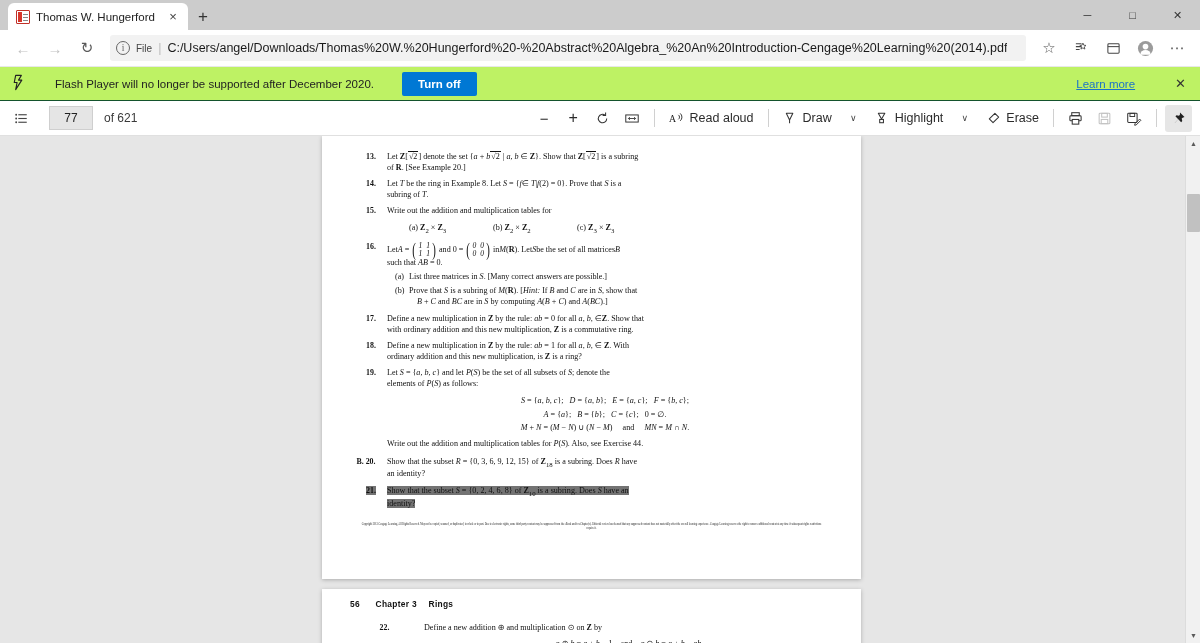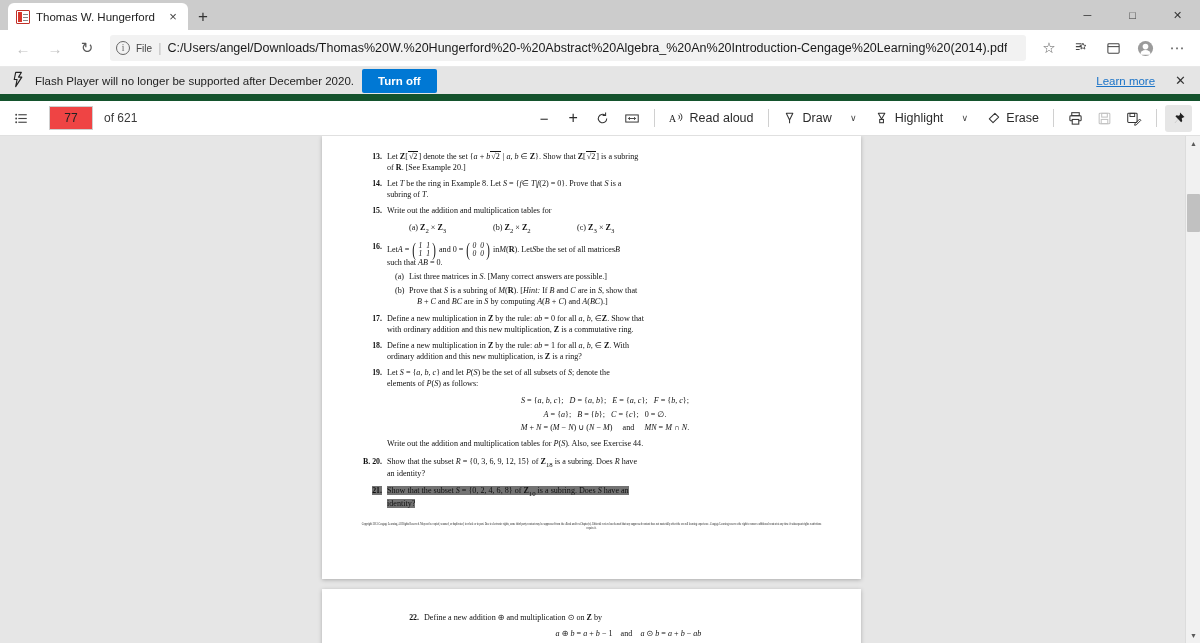--- a/index.html
+++ b/index.html
@@ -87,24 +87,24 @@
   .info-icon {
     width: 14px; height: 14px; border: 1.3px solid #666;
     border-radius: 50%; display: inline-flex;
     align-items: center; justify-content: center;
     font-size: 9.5px; font-family: "Liberation Serif", serif;
     color: #666; flex: 0 0 14px;
   }
 
   
   .notifbar {
-    height: 34px; background: #e5e5e5;
-    border-bottom: 7px solid #14532d;
+    height: 34px; background: #bef264;
+    border-bottom: 1px solid #14532d;
     display: flex; align-items: center;
-    padding: 0 10px; gap: 8px;
+    padding: 0 10px; gap: 28px;
     font-size: 11.5px; color: #222;
   }
   .notif-text { font-size: 11.5px; }
   .btn-blue {
     background: #0078d4; color: #fff;
     border: none; border-radius: 2px;
     font-size: 11.5px; font-weight: bold;
     padding: 6px 16px;
     font-family: "Liberation Sans", sans-serif;
   }
@@ -122,21 +122,21 @@
   }
   .tbtn {
     height: 27px; min-width: 27px;
     display: flex; align-items: center; justify-content: center;
     gap: 5px; padding: 0 6px;
     color: #2b2b2b; font-size: 12.5px; border-radius: 3px;
   }
   .tbtn.pressed { background: #e6e6e6; }
   .pageno {
     width: 44px; height: 24px;
-    border: 1px solid #cfcfcf; background: #ef4444;
+    border: 1px solid #cfcfcf; background: #e5e5e5;
     display: flex; align-items: center; justify-content: center;
     font-size: 12px; margin-left: 12px;
   }
   .ofpages { font-size: 12px; color: #3a3a3a; margin-left: 9px; }
   .tb-spacer { flex: 1 1 auto; }
   .vsep { width: 1px; height: 18px; background: #d0d0d0; margin: 0 6px; }
   .chev { font-size: 9px; color: #444; }
   .dim-ic { color: #bdbdbd; }
 
   
@@ -177,21 +177,21 @@
   .pdf {
     font-family: "Liberation Serif", serif;
     color: #101010;
     font-size: 8.1px;
     line-height: 1.33;
   }
   .ex {
     display: flex; margin-bottom: 5.5px;
   }
   .ex .num {
-    flex: 0 0 27px; text-align: right; padding-right: 5px;
+    flex: 0 0 27px; text-align: center; padding-right: 5px;
     font-weight: bold; font-size: 7.9px;
   }
   .ex .body { flex: 1 1 auto; }
   .sub {
     display: flex; margin-top: 3px;
   }
   .sub .slab { flex: 0 0 22px; padding-left: 8px; }
   .sub .sbody { flex: 1 1 auto; }
   .ctr { text-align: center; margin: 3px 0; }
   i { font-style: italic; }
@@ -491,20 +491,25 @@
           <span class="hl">Show that the subset <i>S</i> = {0, 2, 4, 6, 8} of <b>Z</b><sub>10</sub> is a subring. Does <i>S</i> have an</span><br>
           <span class="hl">identity?</span>
         </div>
       </div>
 
       <div class="copyright">Copyright 2013 Cengage Learning. All Rights Reserved. May not be copied, scanned, or duplicated, in whole or in part. Due to electronic rights, some third party content may be suppressed from the eBook and/or eChapter(s). Editorial review has deemed that any suppressed content does not materially affect the overall learning experience. Cengage Learning reserves the right to remove additional content at any time if subsequent rights restrictions require it.</div>
     </div>
   </div>
 
   <div class="pagebox page2">
+    <div class="runhead">
+      <span class="pg">56</span>
+      <span class="chp">Chapter 3</span>
+      <span style="margin-left:9px;">Rings</span>
+    </div>
     <div class="pdf" style="margin-top:14px;">
       <div class="ex">
         <div class="num" style="flex:0 0 74px;">22.</div>
         <div class="body">
           Define a new addition ⊕ and multiplication ⊙ on <b>Z</b> by
           <div class="ctr" style="margin-top:5px;">
             <i>a</i> ⊕ <i>b</i> = <i>a</i> + <i>b</i> − 1&nbsp;&nbsp;&nbsp;&nbsp;and&nbsp;&nbsp;&nbsp;&nbsp;<i>a</i> ⊙ <i>b</i> = <i>a</i> + <i>b</i> − <i>ab</i>
           </div>
         </div>
       </div>

